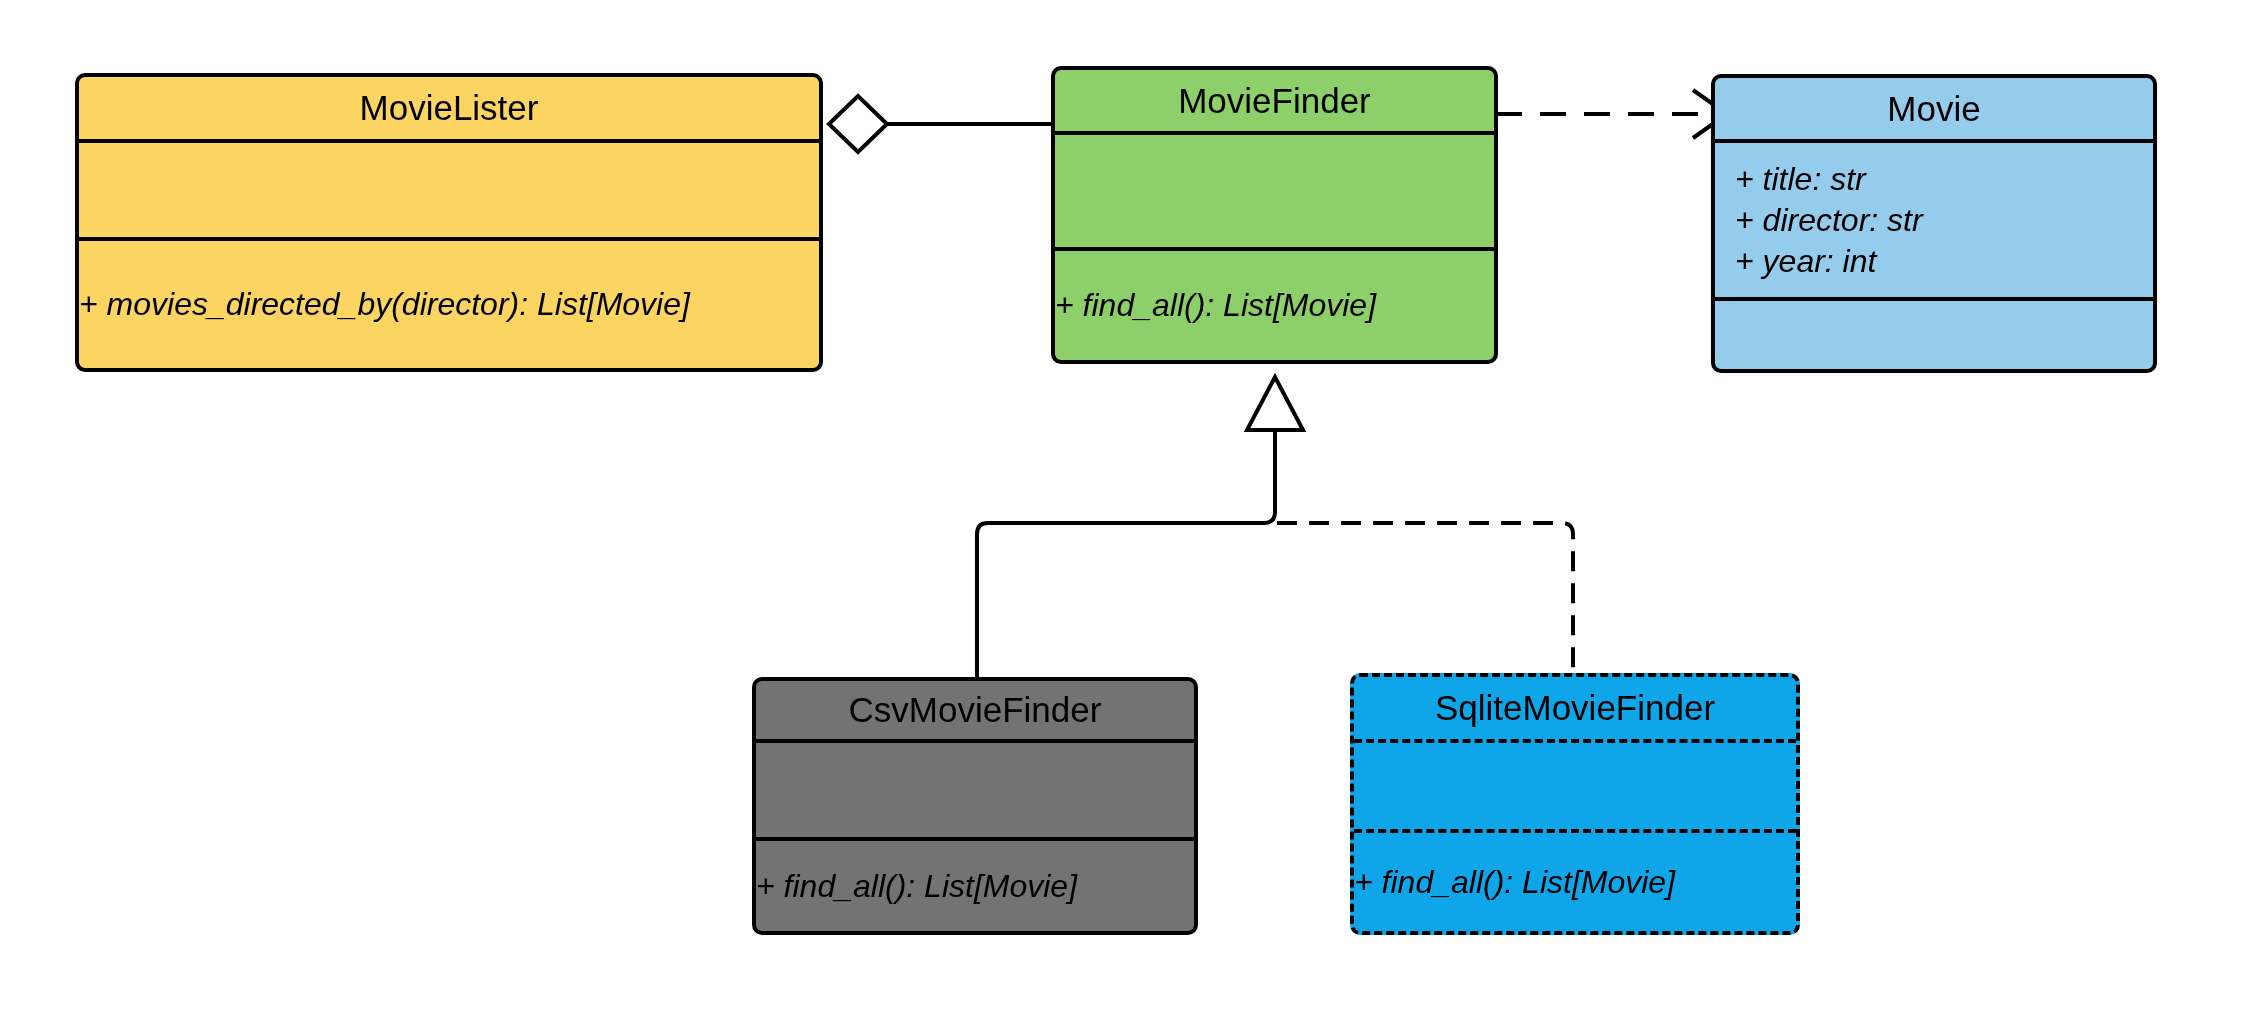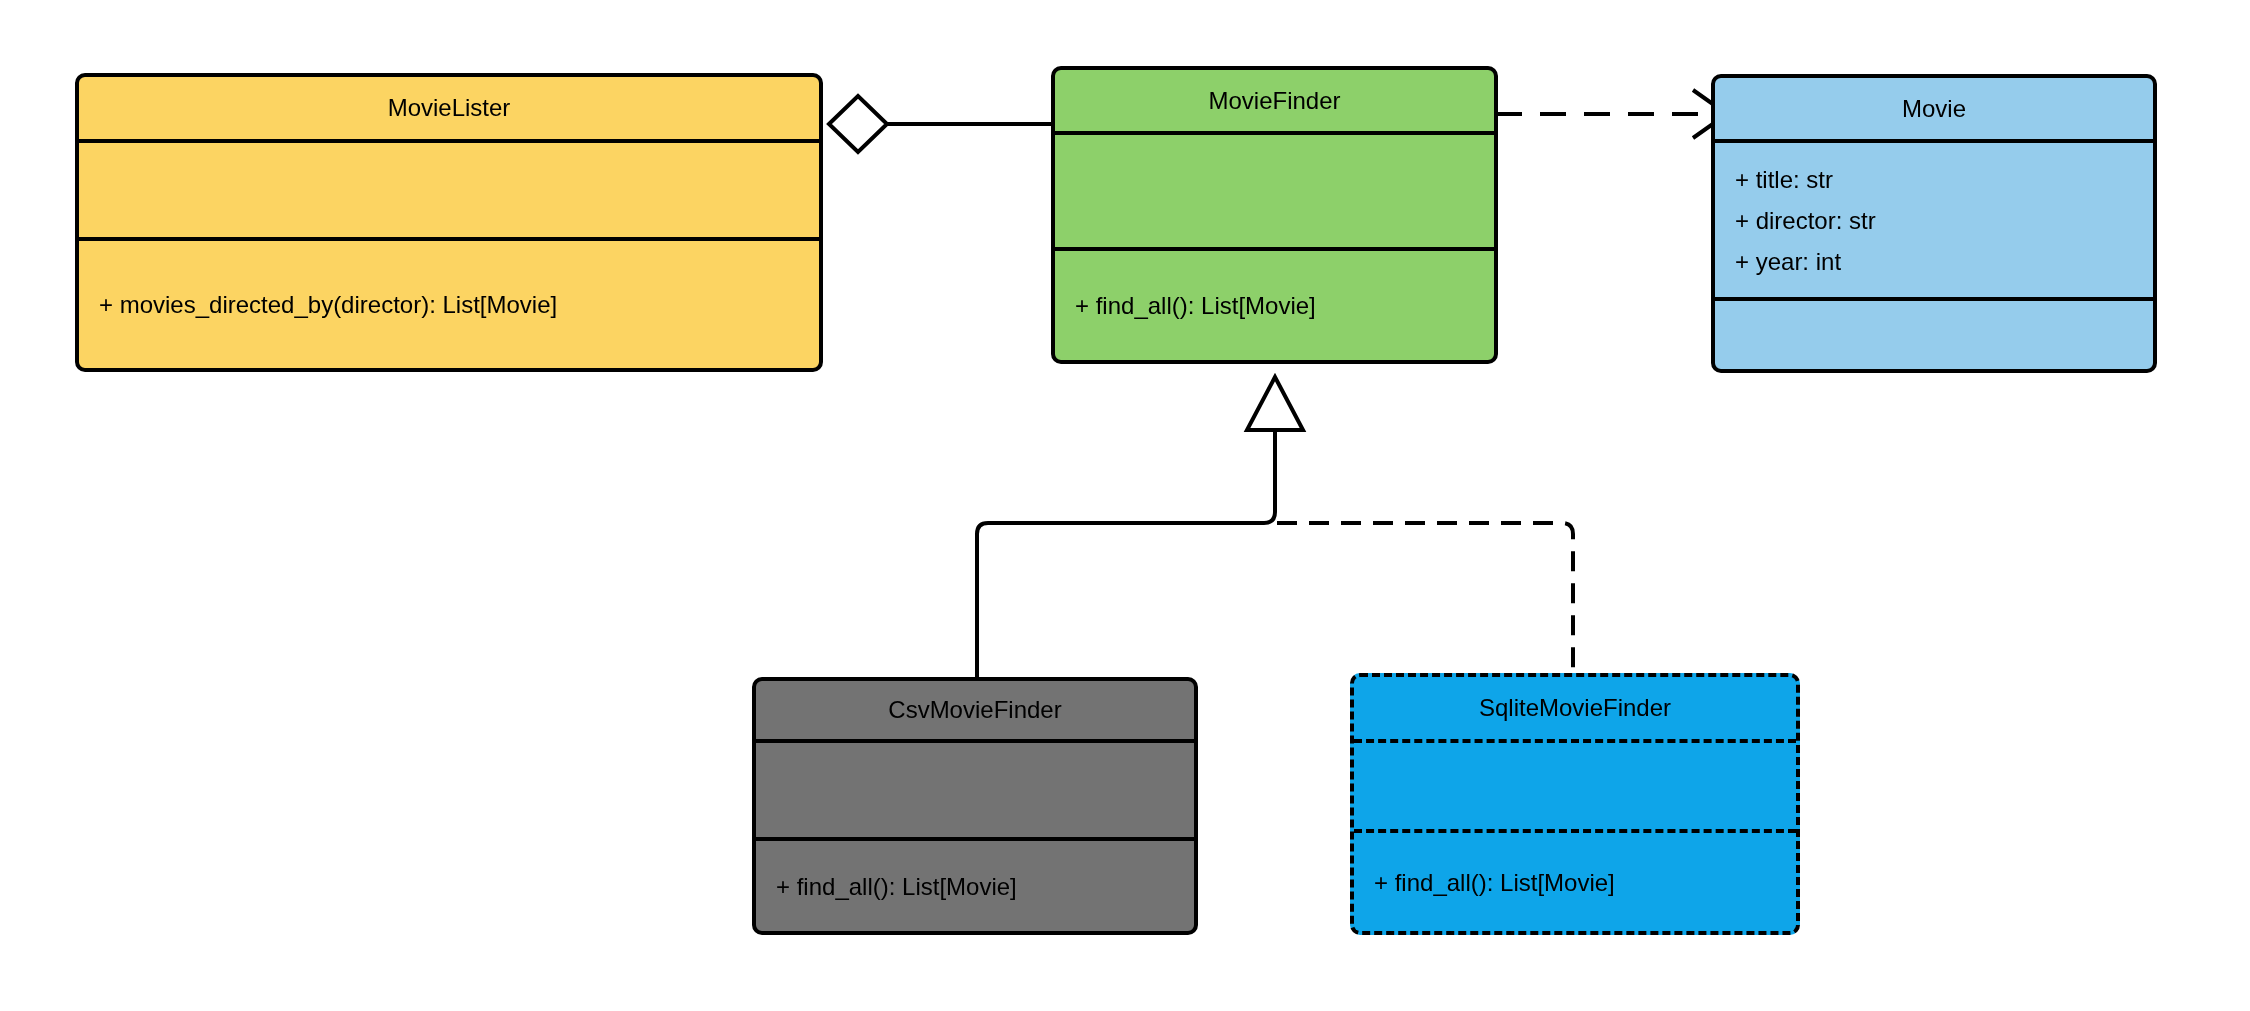--- a/index.html
+++ b/index.html
@@ -8,26 +8,26 @@
     font-family:"Liberation Sans","DejaVu Sans",sans-serif;color:#000;
   }
   #connectors{position:absolute;left:0;top:0;width:2250px;height:1011px;z-index:1;}
   .uml-class{
     position:absolute;z-index:2;box-sizing:border-box;
     border:4px solid #000;border-radius:10px;
     display:flex;flex-direction:column;
   }
   .uml-class.dashed{border-style:dashed;}
   .compartment{box-sizing:border-box;display:flex;flex-direction:column;justify-content:center;}
-  .compartment.title{align-items:center;border-bottom:4px solid #000;font-size:24px;}
+  .compartment.title{align-items:center;border-bottom:4px solid #000;font-size:35px;}
   .compartment.attrs{border-bottom:4px solid #000;padding-left:20px;}
-  .compartment.methods{flex:1;padding-left:20px;}
+  .compartment.methods{flex:1;}
   .uml-class.dashed .compartment.title,
   .uml-class.dashed .compartment.attrs{border-bottom-style:dashed;}
-  .member{font-size:24px;line-height:41px;white-space:nowrap;}
+  .member{font-size:32px;line-height:41px;white-space:nowrap;font-style:italic;}
 </style>
 </head>
 <body>
 
 <div id="canvas">
 
   <svg id="connectors" viewBox="0 0 2250 1011" xmlns="http://www.w3.org/2000/svg">
 
     <g>
       <line x1="885" y1="124" x2="1055" y2="124" stroke="#000" stroke-width="4"></line>

